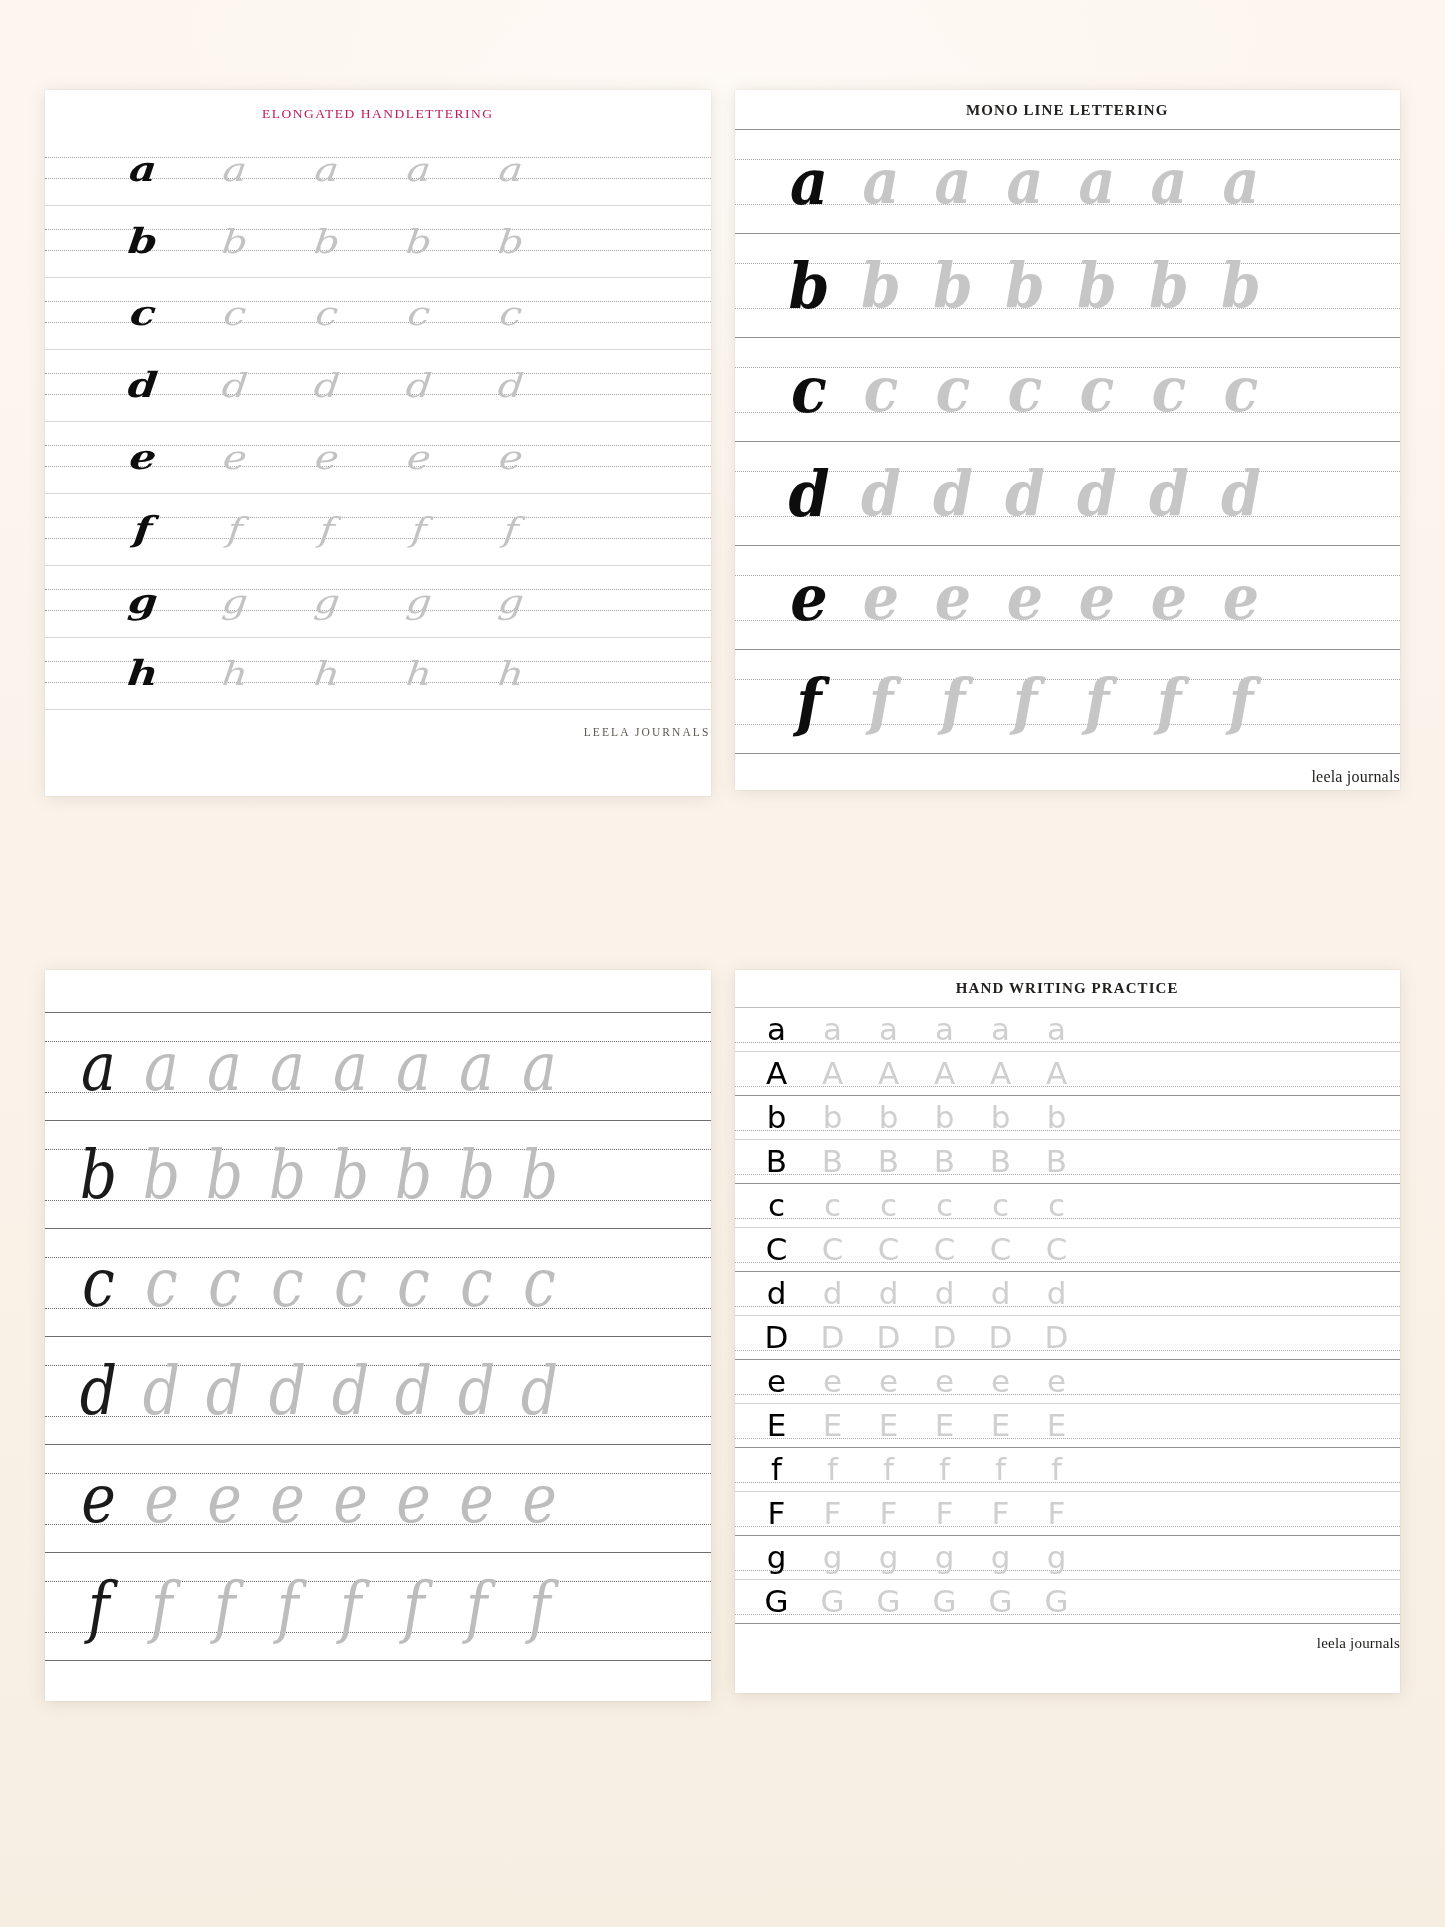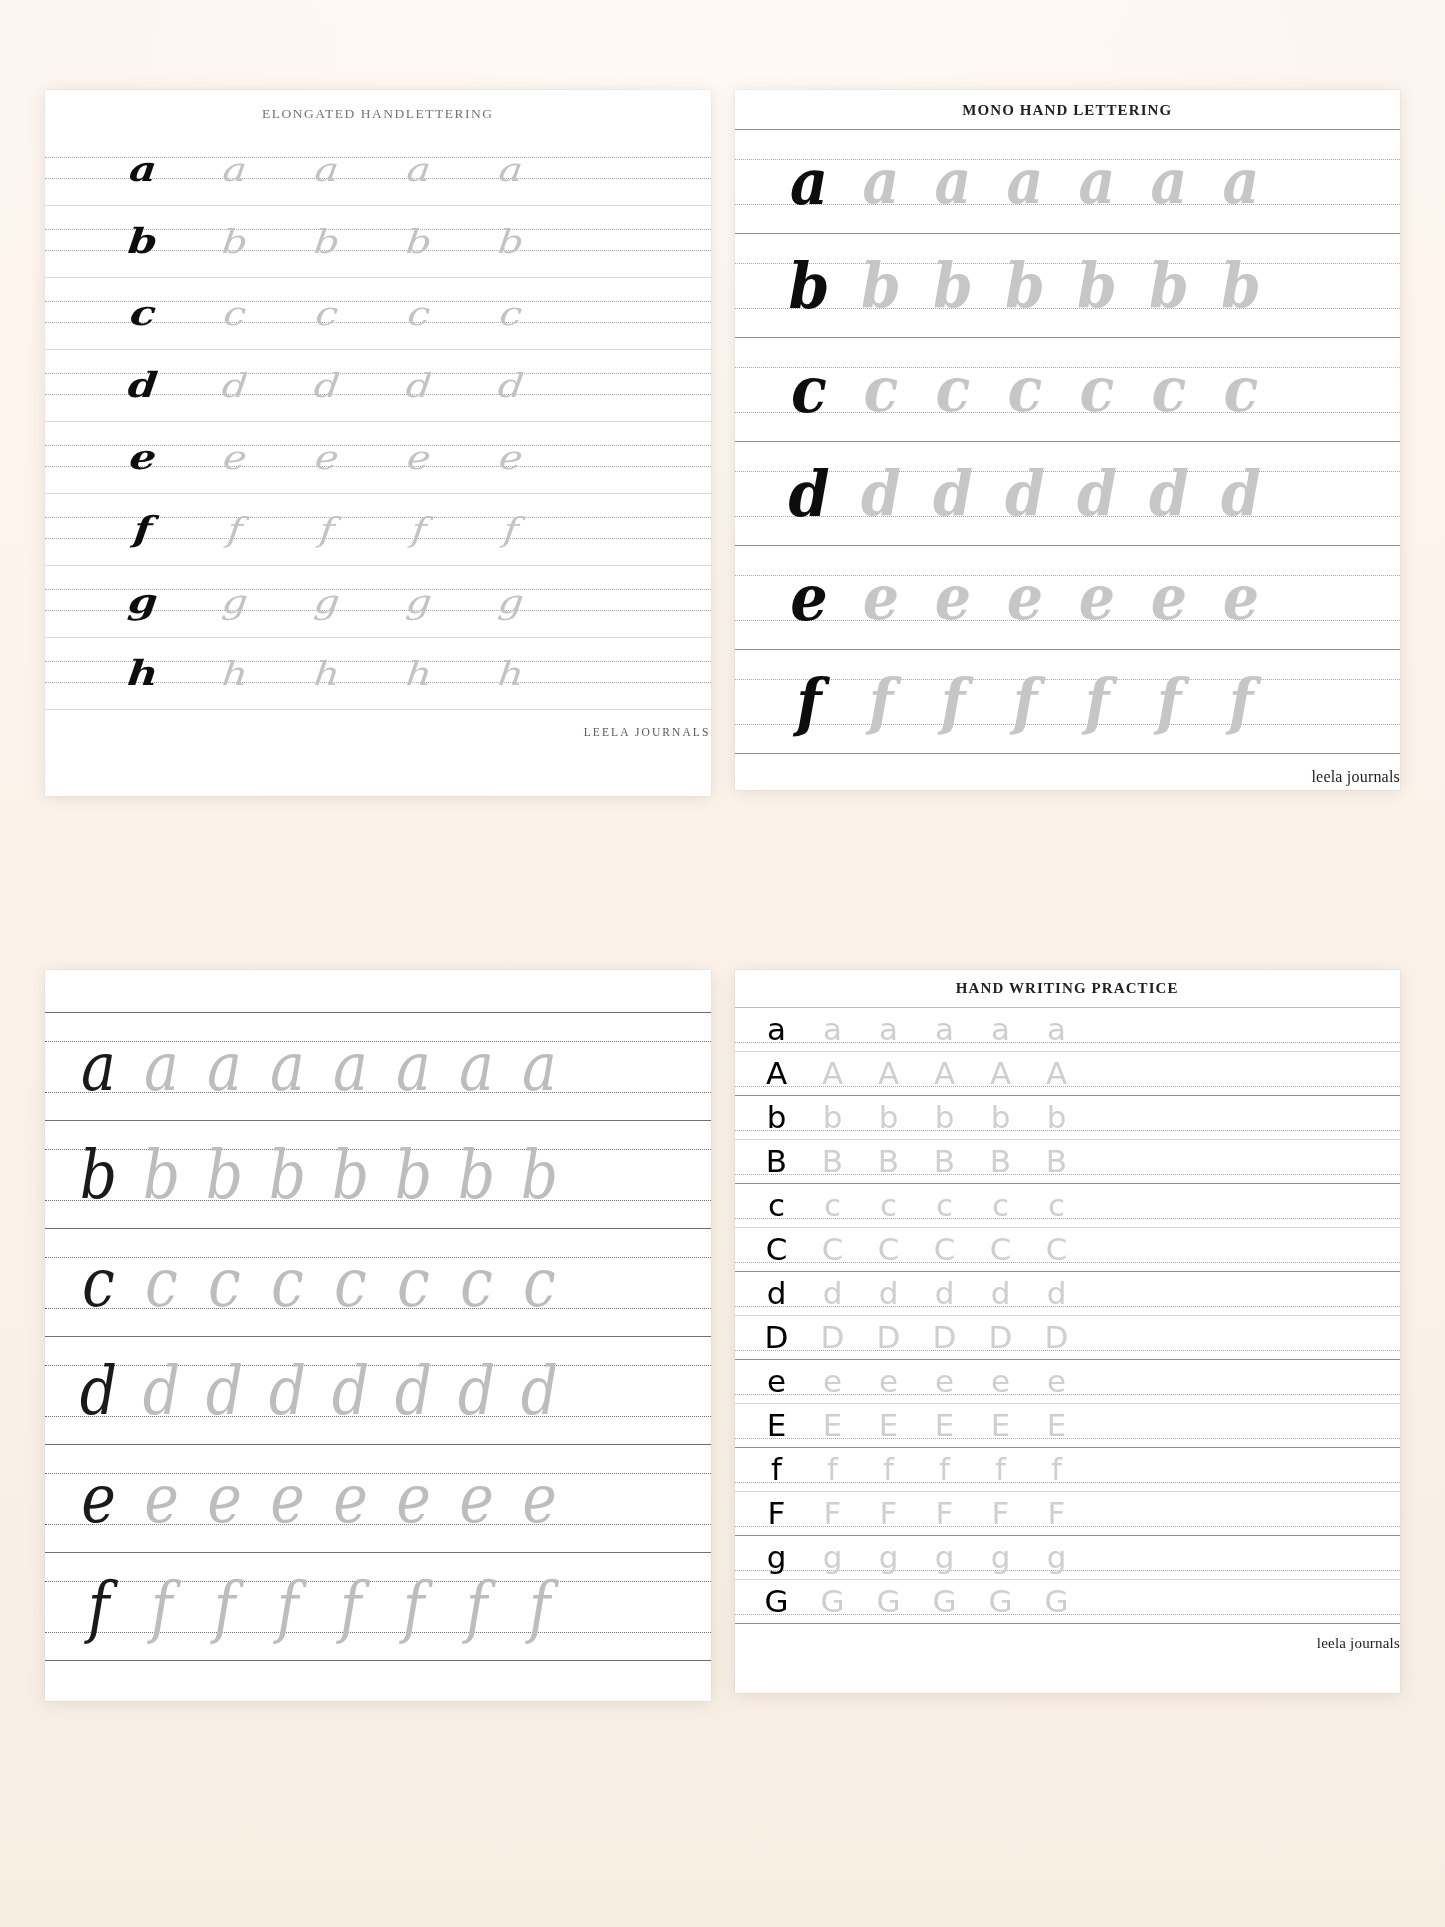--- a/index.html
+++ b/index.html
@@ -44,21 +44,21 @@
     text-align:center;
     box-sizing:border-box;
   }
   .head-title{
     font-family:"Liberation Serif", serif;
     letter-spacing:1.6px;
     color:#423f39;
     white-space:nowrap;
   }
   .s1 .sheet-head{padding:16px 0 12px;}
-  .s1 .head-title{font-size:13.5px;letter-spacing:1.5px;color:#737373;}
+  .s1 .head-title{font-size:13.5px;letter-spacing:1.5px;color:#be185d;}
   .s2 .sheet-head{padding:12px 0 10px;}
   .s2 .head-title{font-size:15px;font-weight:700;letter-spacing:1.1px;color:#22211f;}
   .s3 .sheet-head{padding:22px 0 14px;height:42px;}
   .s4 .sheet-head{padding:10px 0 10px;}
   .s4 .head-title{font-size:15px;font-weight:700;letter-spacing:1.1px;color:#22211f;}
 
   .sheet-foot{
     text-align:right;
     box-sizing:border-box;
   }
@@ -258,21 +258,21 @@
           </div>
         </div>
       </div>
     <div class="sheet-foot">
       <div class="foot-text">LEELA JOURNALS</div>
     </div>
   </div>
 
   <div class="sheet sheet-2 s2">
     <div class="sheet-head">
-      <div class="head-title">MONO HAND LETTERING</div>
+      <div class="head-title">MONO LINE LETTERING</div>
     </div>
     <div class="rows">
         <div class="row">
           <div class="dash dash-a"></div>
           <div class="dash dash-b"></div>
           <div class="letters">
             <span class="glyph dark">a</span>
             <span class="glyph ghost">a</span>
             <span class="glyph ghost">a</span>
             <span class="glyph ghost">a</span>

